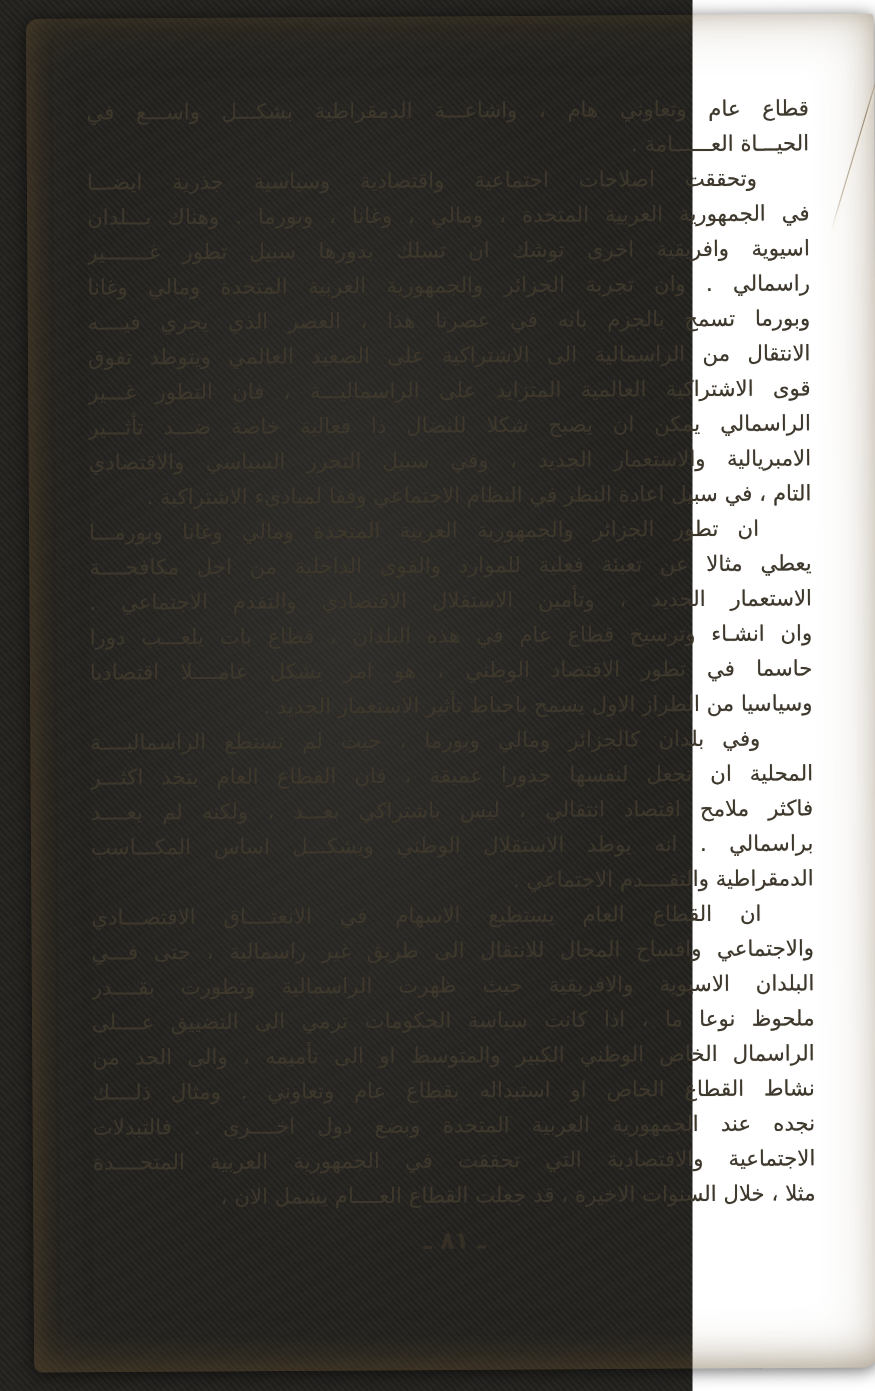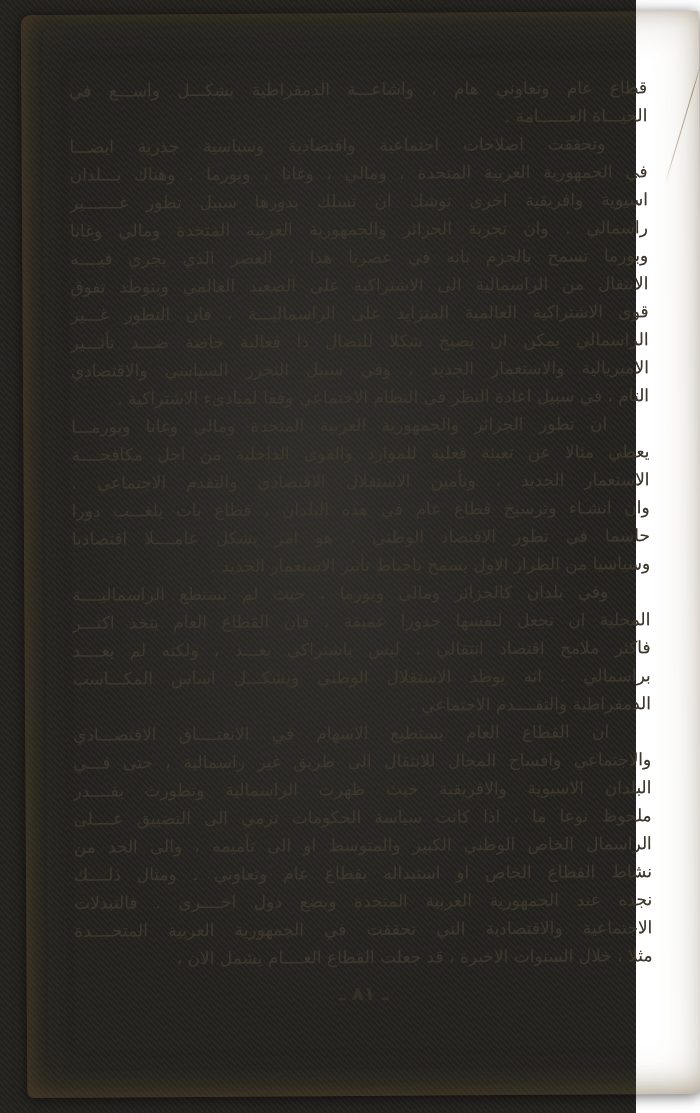--- a/index.html
+++ b/index.html
@@ -7,21 +7,21 @@
     padding: 0;
     width: 700px;
     height: 1113px;
     overflow: hidden;
     font-family: "DejaVu Sans", sans-serif;
   }
 
   
   .backdrop {
     position: relative;
-    width: 636px;
+    width: 554px;
     height: 1113px;
     background:
       radial-gradient(ellipse at 50% 45%, rgba(70,68,62,0.35) 0%, rgba(0,0,0,0) 60%),
       repeating-linear-gradient(47deg, rgba(255,255,255,0.022) 0 2px, rgba(0,0,0,0.05) 2px 4px),
       #23221f;
   }
 
   
   .paper {
     position: absolute;

